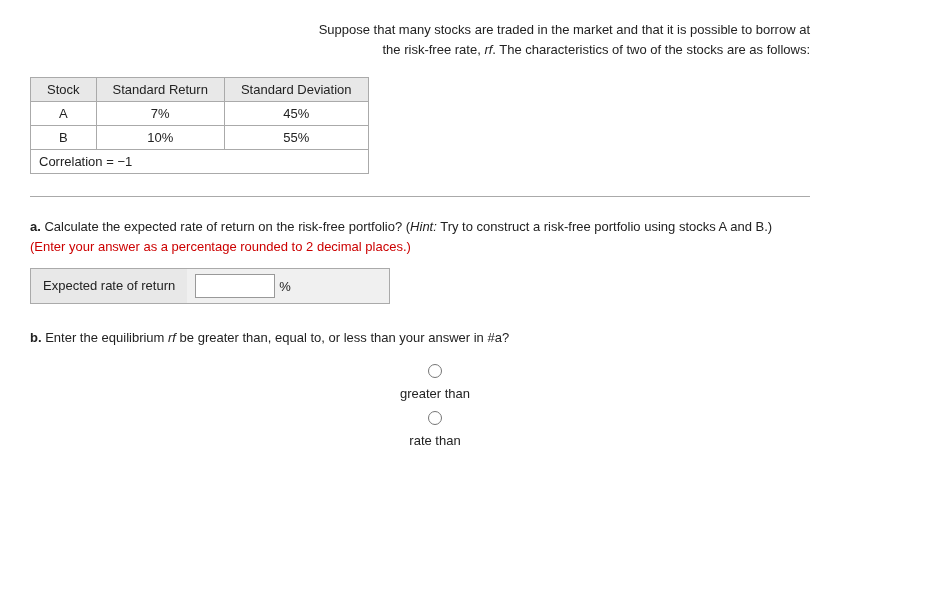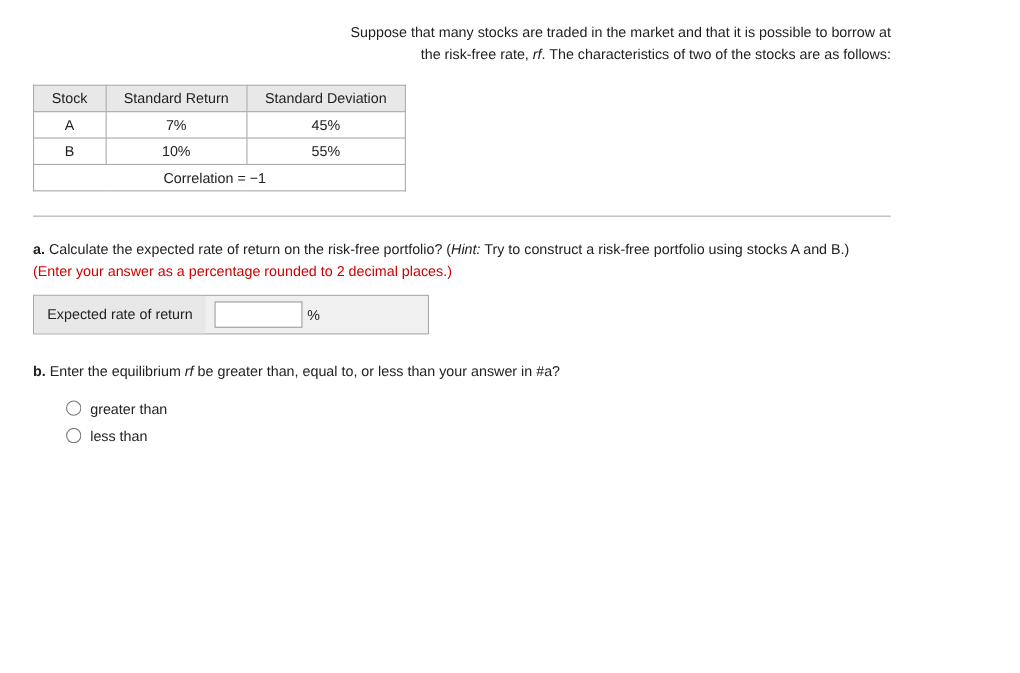--- a/index.html
+++ b/index.html
@@ -34,21 +34,21 @@
       border: 1px solid #aaa;
       padding: 4px 16px;
       text-align: center;
       font-size: 13px;
     }
     .data-table thead th {
       background: #e8e8e8;
       font-weight: normal;
     }
     .correlation-row td {
-      text-align: center;
+      text-align: left;
       padding-left: 8px;
     }
     .divider {
       border: none;
       border-top: 1px solid #aaa;
       margin: 10px 0 20px 0;
       max-width: 780px;
     }
     .section-a {
       margin-bottom: 20px;
@@ -110,20 +110,21 @@
       display: flex;
       flex-direction: column;
       gap: 10px;
       margin-left: 30px;
     }
     .radio-item {
       display: flex;
       align-items: center;
       gap: 8px;
       cursor: pointer;
+      flex-direction: column;
     }
     .radio-item input[type="radio"] {
       width: 14px;
       height: 14px;
       cursor: pointer;
     }
   </style>
 </head>
 <body>
 
@@ -178,16 +179,16 @@
     <strong>b.</strong>
     <span>Enter the equilibrium </span><em>rf</em><span> be greater than, equal to, or less than your answer in #a?</span>
   </p>
   <div class="radio-group">
     <label class="radio-item">
       <input type="radio" name="rf-answer" value="greater" style="">
       <span>greater than</span>
     </label>
     <label class="radio-item">
       <input type="radio" name="rf-answer" value="less" style="">
-      <span>less than</span>
+      <span>rate than</span>
     </label>
   </div>
 </div>
 
 </body></html>

